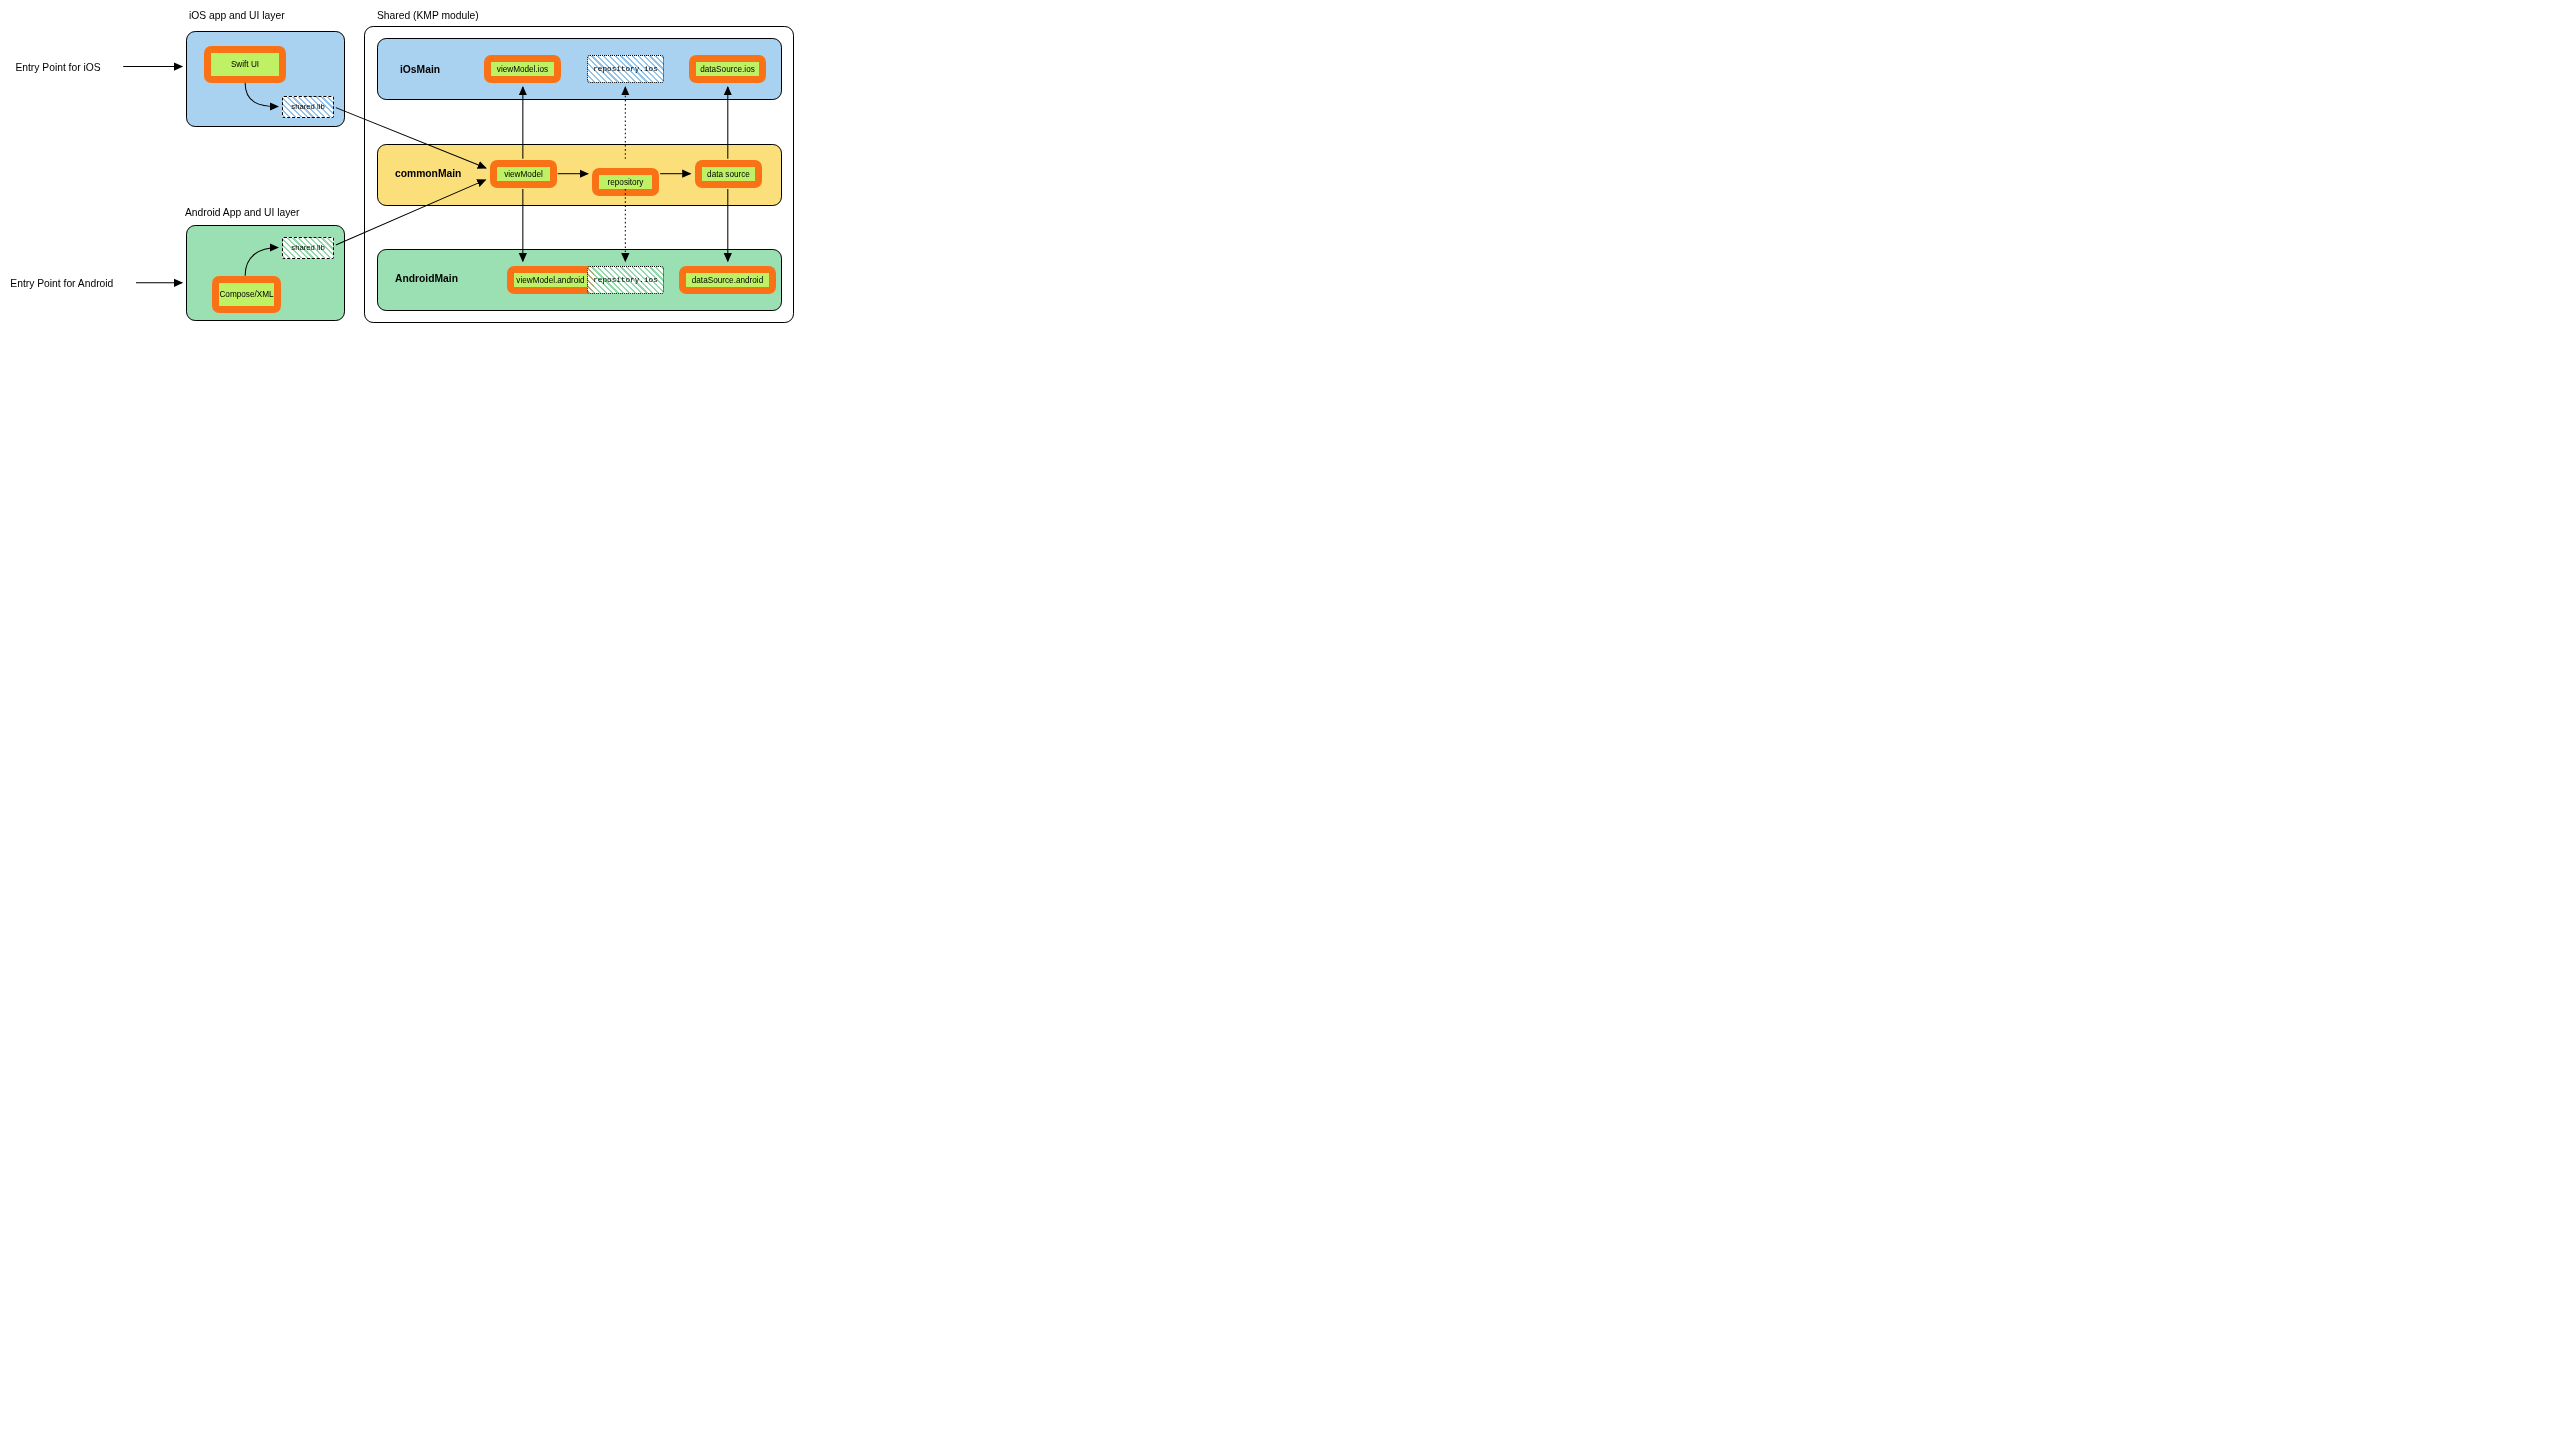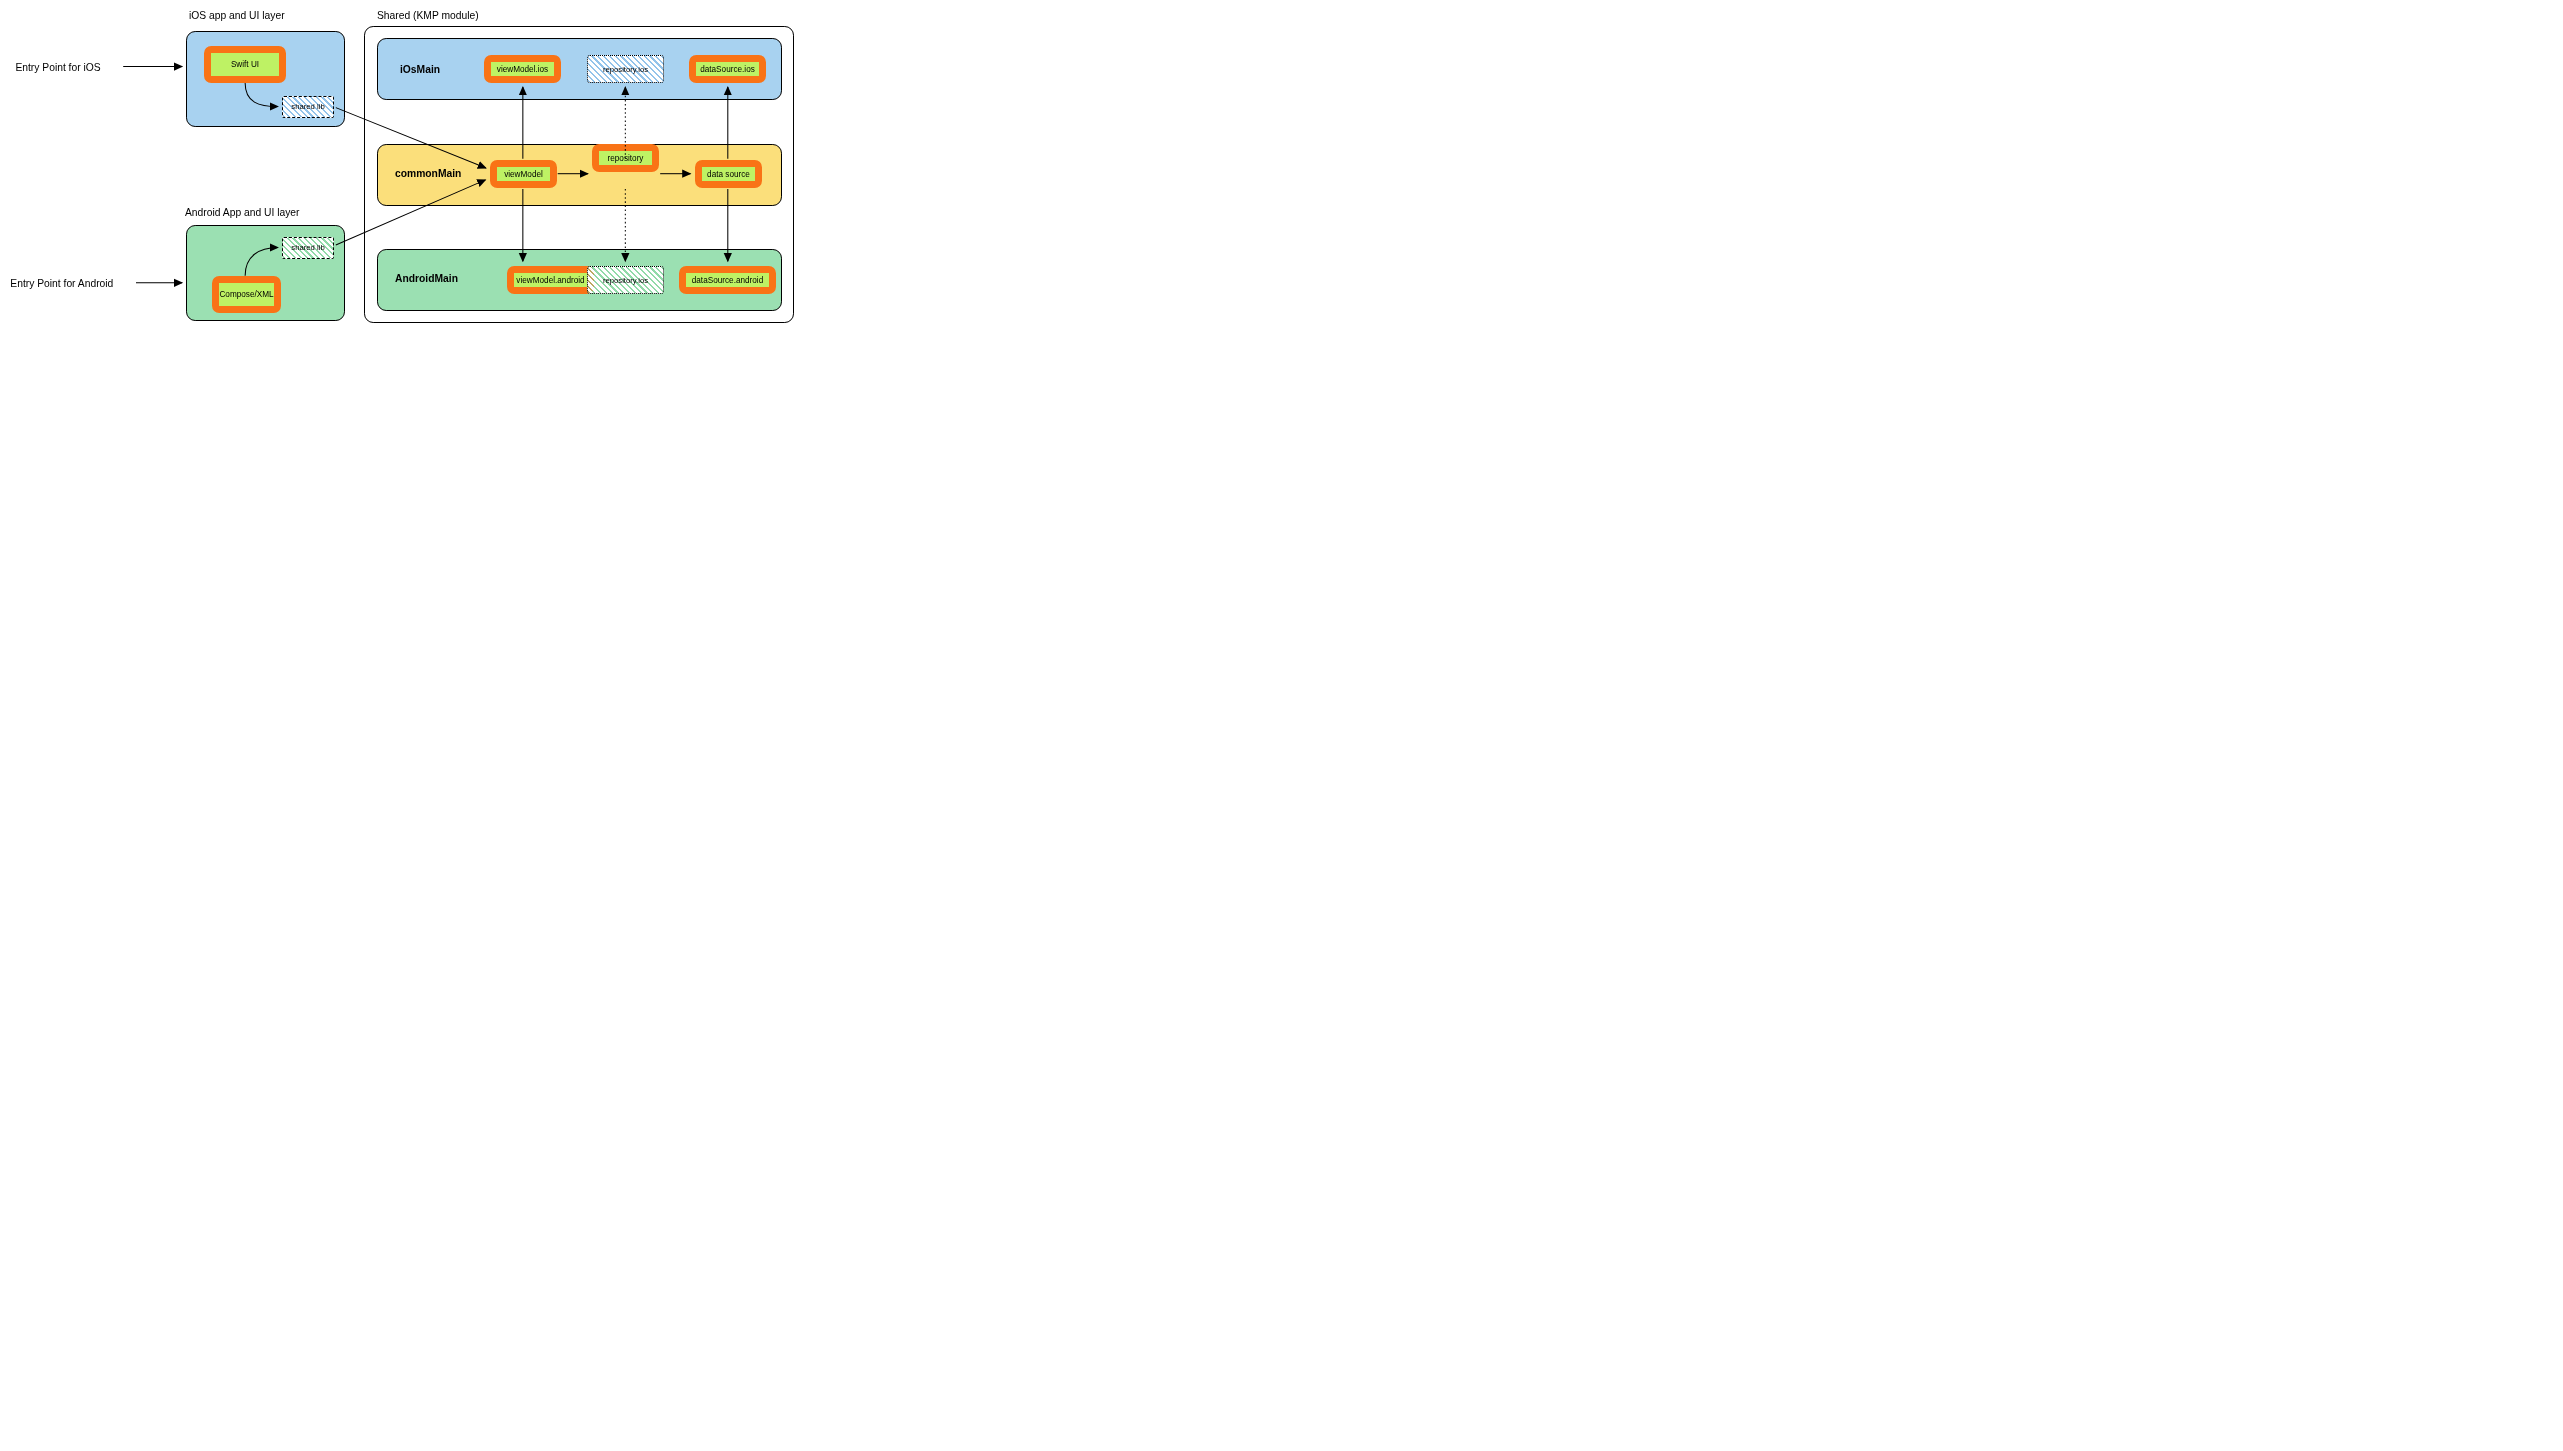--- a/index.html
+++ b/index.html
@@ -40,20 +40,21 @@
     font-size: 7.7px;
   }
   .dotted-box {
     position: absolute;
     border: 1px dotted #000;
     border-radius: 3px;
     display: flex;
     align-items: center;
     justify-content: center;
     font-size: 7.7px;
+    font-family: Liberation Mono, monospace;
   }
   .hatched-blue {
     background-image: repeating-linear-gradient(45deg, rgba(129,183,230,0.55), rgba(129,183,230,0.55) 1.5px, #fff 1.5px, #fff 4.1px);
   }
   .hatched-green {
     background-image: repeating-linear-gradient(45deg, rgba(137,213,161,0.55), rgba(137,213,161,0.55) 1.5px, #fff 1.5px, #fff 4.1px);
   }
   .label {
     position: absolute;
     font-size: 10.3px;
@@ -97,21 +98,21 @@
 
   <div class="box" style="left:377px; top:38px; width:405px; height:62px; background:#a8d2f0;"></div>
   <div class="row-title" style="left:400px; top:64px;">iOsMain</div>
   <div class="inner-box" style="left:484px; top:55px; width:77px; height:28px;">viewModel.ios</div>
   <div class="dotted-box hatched-blue" style="left:587px; top:55px; width:77px; height:28px;">repository.ios</div>
   <div class="inner-box" style="left:689px; top:55px; width:77px; height:28px;">dataSource.ios</div>
 
   <div class="box" style="left:377px; top:144px; width:405px; height:62px; background:#fbdf7b;"></div>
   <div class="row-title" style="left:395px; top:168px;">commonMain</div>
   <div class="inner-box" style="left:490px; top:160px; width:67px; height:28px;">viewModel</div>
-  <div class="inner-box" style="left:592px; top:144px; width:67px; height:28px;">repository</div>
+  <div class="inner-box" style="left:592px; top:168px; width:67px; height:28px;">repository</div>
   <div class="inner-box" style="left:695px; top:160px; width:67px; height:28px;">data source</div>
 
   <div class="box" style="left:377px; top:249px; width:405px; height:62px; background:#9be0b2;"></div>
   <div class="row-title" style="left:395px; top:273px;">AndroidMain</div>
   <div class="inner-box" style="left:479px; top:266px; width:87px; height:28px;margin-left:28px;">viewModel.android</div>
   <div class="dotted-box hatched-green" style="left:587px; top:266px; width:77px; height:28px;">repository.ios</div>
   <div class="inner-box" style="left:679px; top:266px; width:97px; height:28px;">dataSource.android</div>
 
   <svg class="arrows" viewBox="0 0 1580 646" width="810" height="331">
     <defs>

